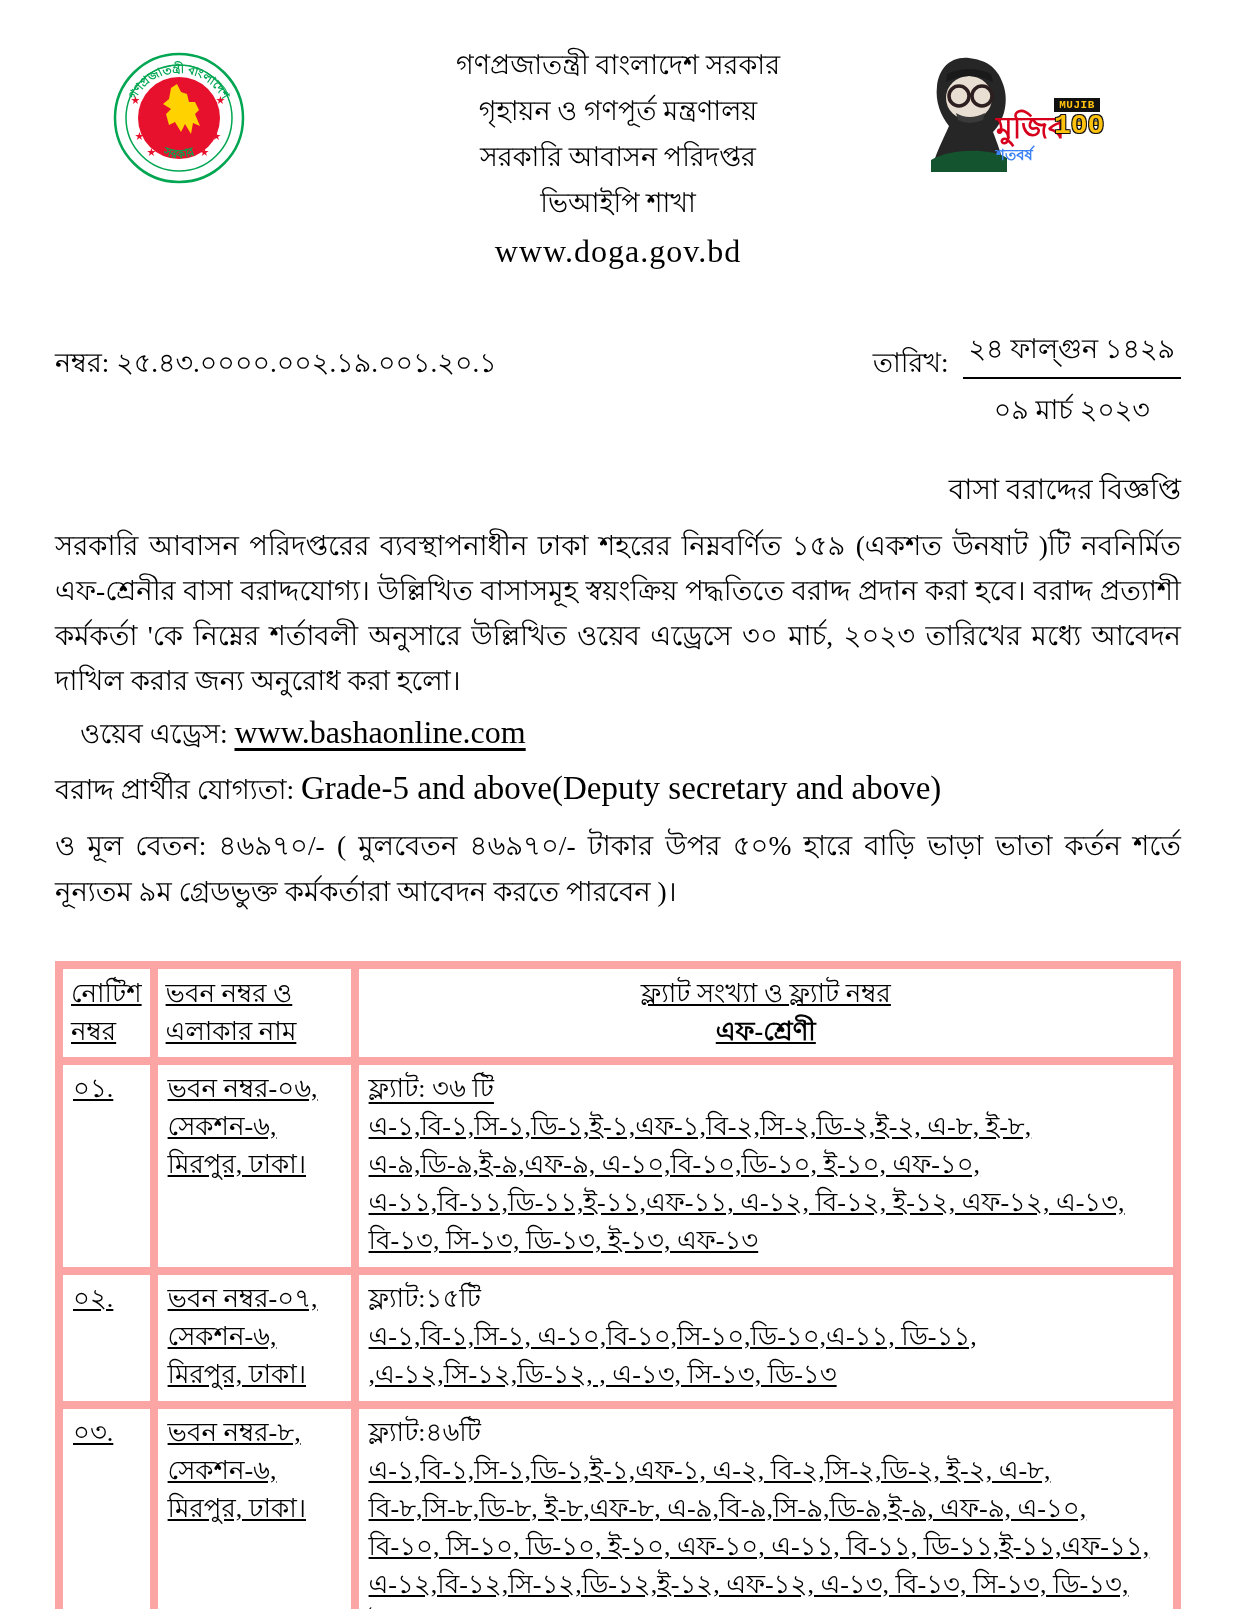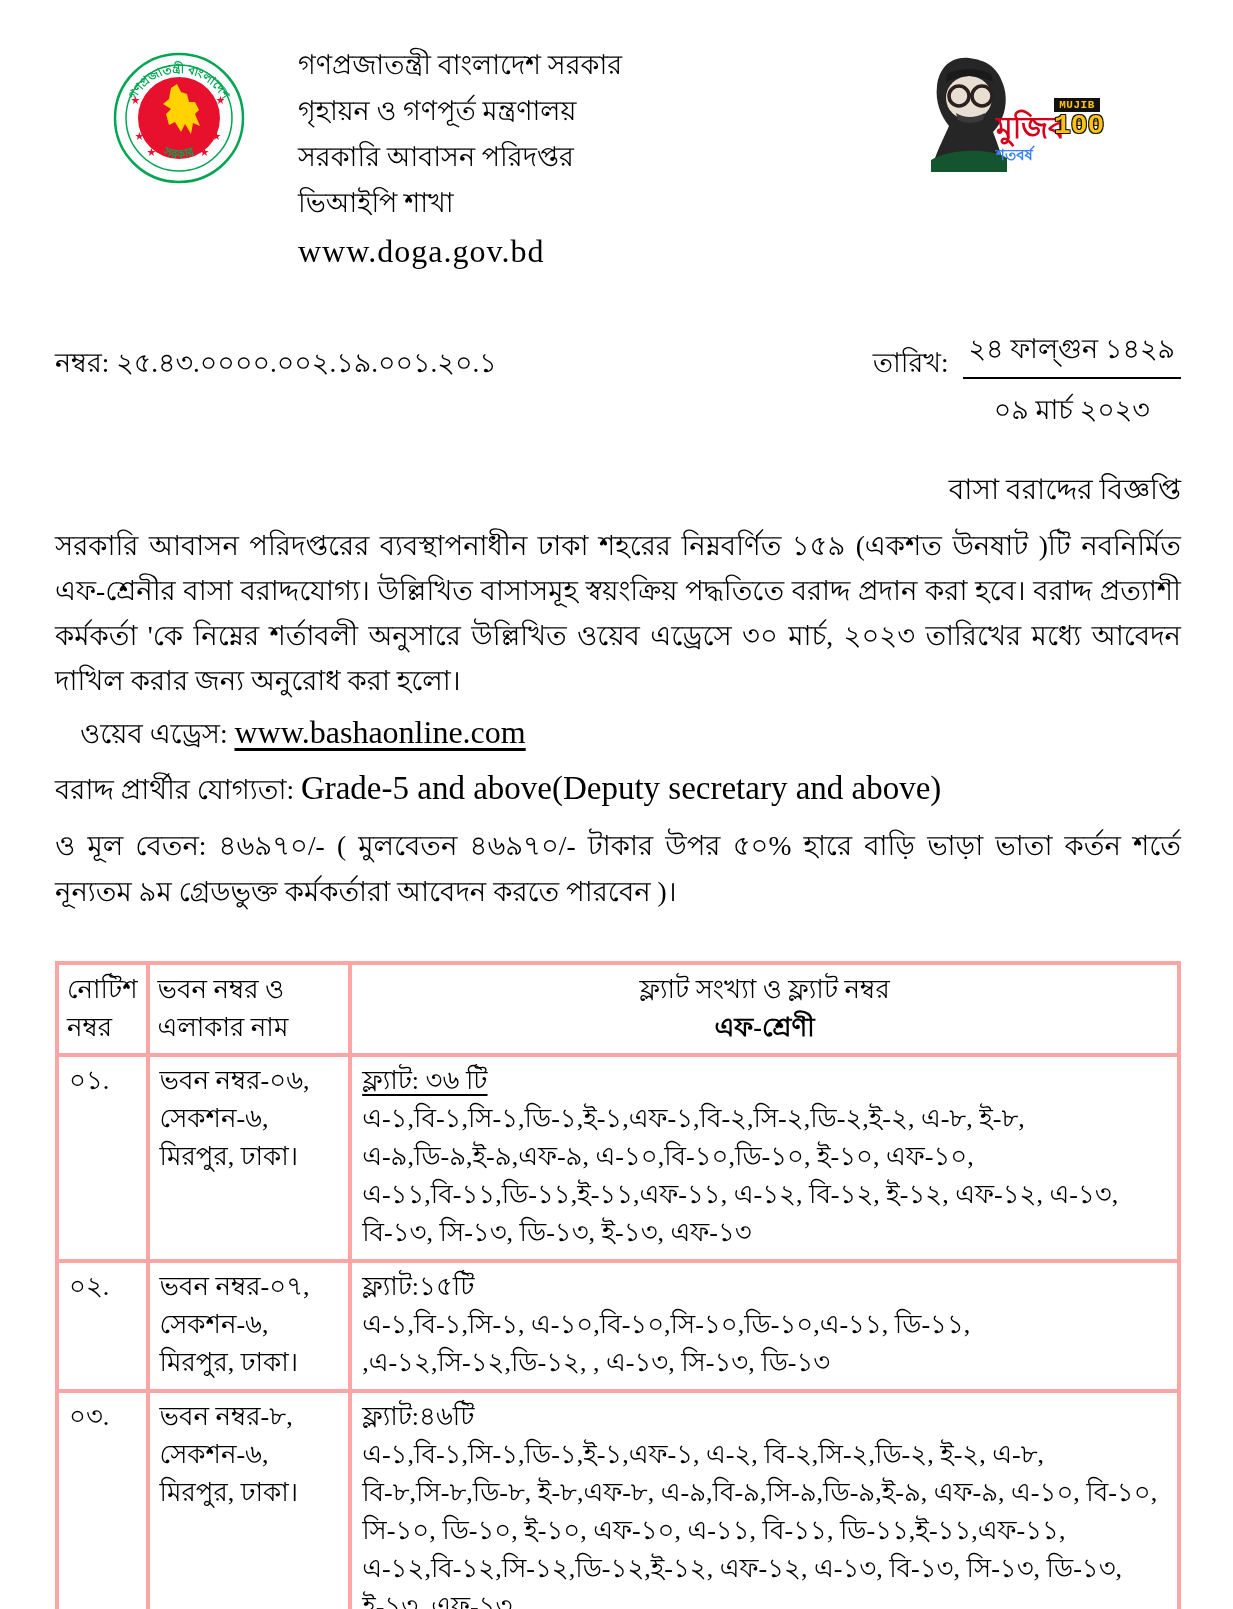--- a/index.html
+++ b/index.html
@@ -8,21 +8,21 @@
     width:1233px; min-height:1609px; margin:0 auto;
     font-family:"Liberation Serif","DejaVu Serif",serif;
     color:#000; position:relative;
   }
   .page { padding:40px 52px 30px 55px; }
 
   
   .header { position:relative; height:250px; }
   .seal { position:absolute; left:58px; top:12px; width:132px; height:132px; }
   .mujib { position:absolute; right:85px; top:8px; width:185px; height:130px;font-family:Liberation Mono, monospace; }
-  .head-center { width:640px; margin:0 auto; text-align:left; padding-top:2px; }
+  .head-center { width:640px; margin:0 auto; text-align:center; padding-top:2px; }
   .head-line { font-size:27px; line-height:46px; }
   .head-site { font-size:32px; line-height:50px; letter-spacing:1px; font-weight:500; }
 
   .mujib-art { position:absolute; left:0; top:0; width:110px; height:130px; }
   .mujib-texts { position:absolute; right:0; bottom:14px; width:100px; text-align:left; line-height:1; }
   .mujib-bn { color:#d6001c; font-size:30px; font-weight:bold; }
   .mujib-shoto { color:#3b82f6; font-size:15px; font-weight:bold; margin-top:4px; }
   .mujib-right { position:absolute; right:-4px; bottom:38px; width:46px; }
   .mujib-en { background:#111; color:#ffc20e; font-size:11px; font-weight:bold; text-align:center; padding:1px 2px; letter-spacing:.5px; }
   .mujib-100 { color:#ffc20e; font-size:28px; font-weight:bold; text-shadow:1px 1px 0 #111,-1px -1px 0 #111,1px -1px 0 #111,-1px 1px 0 #111; text-align:center; line-height:1; }
@@ -40,21 +40,21 @@
   .title { text-align:right; font-size:28px; margin-top:34px; }
   .body-par { font-size:27.5px; line-height:45px; text-align:justify; margin-top:8px; }
   .web-line { font-size:27.5px; margin-top:10px;margin-left:25px; }
   .web-url { font-size:32px; text-decoration:underline; text-underline-offset:5px; color:#000; }
   .elig-line { font-size:27.5px; margin-top:10px; }
   .elig-en { font-size:33px; }
   .salary { font-size:27.5px; line-height:46px; text-align:justify; margin-top:8px; }
 
   
   table { border-collapse:collapse; width:100%; margin-top:46px; border:3px solid #000; }
-  th, td { border:4px solid #fca5a5; vertical-align:top; padding:5px 10px 7px; font-weight:normal; text-align:left; }
+  th, td { border:8px solid #fca5a5; vertical-align:top; padding:5px 10px 7px; font-weight:normal; text-align:left;text-decoration:underline; }
   thead th { text-align:center; padding:6px 8px; }
   th.left-h { text-align:left; }
   .col-sl { width:7.4%; }
   .col-bld { width:18.2%; }
   .col-flats { width:74.4%; }
   .t-fs { font-size:26px; line-height:38px; }
   .hdr2 { font-weight:bold; }
   .prelines { white-space:pre-line; }
   .flat-count { display:inline-block; }
   .u { text-decoration:underline; text-underline-offset:5px; }

